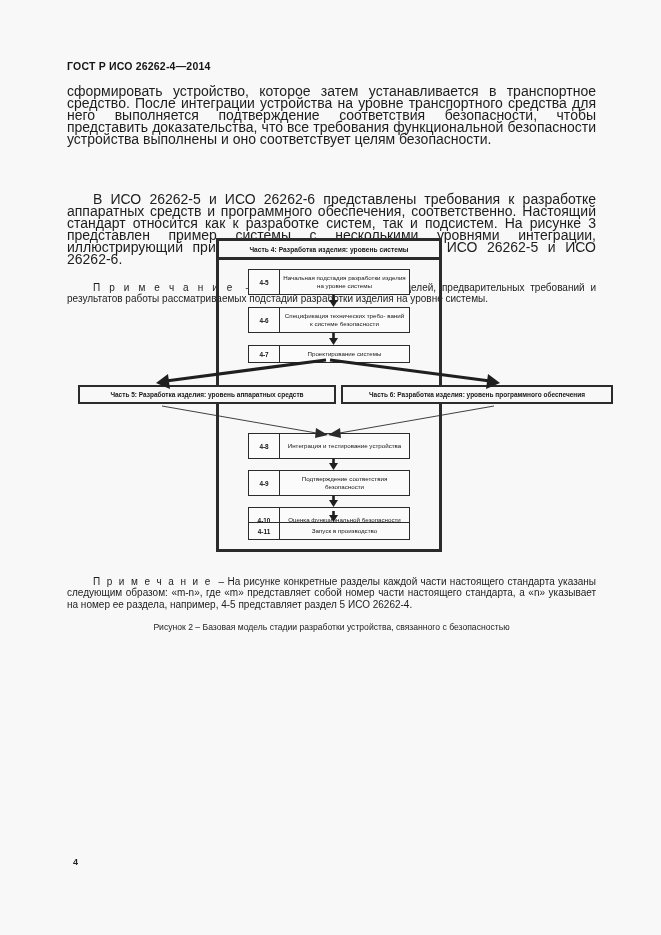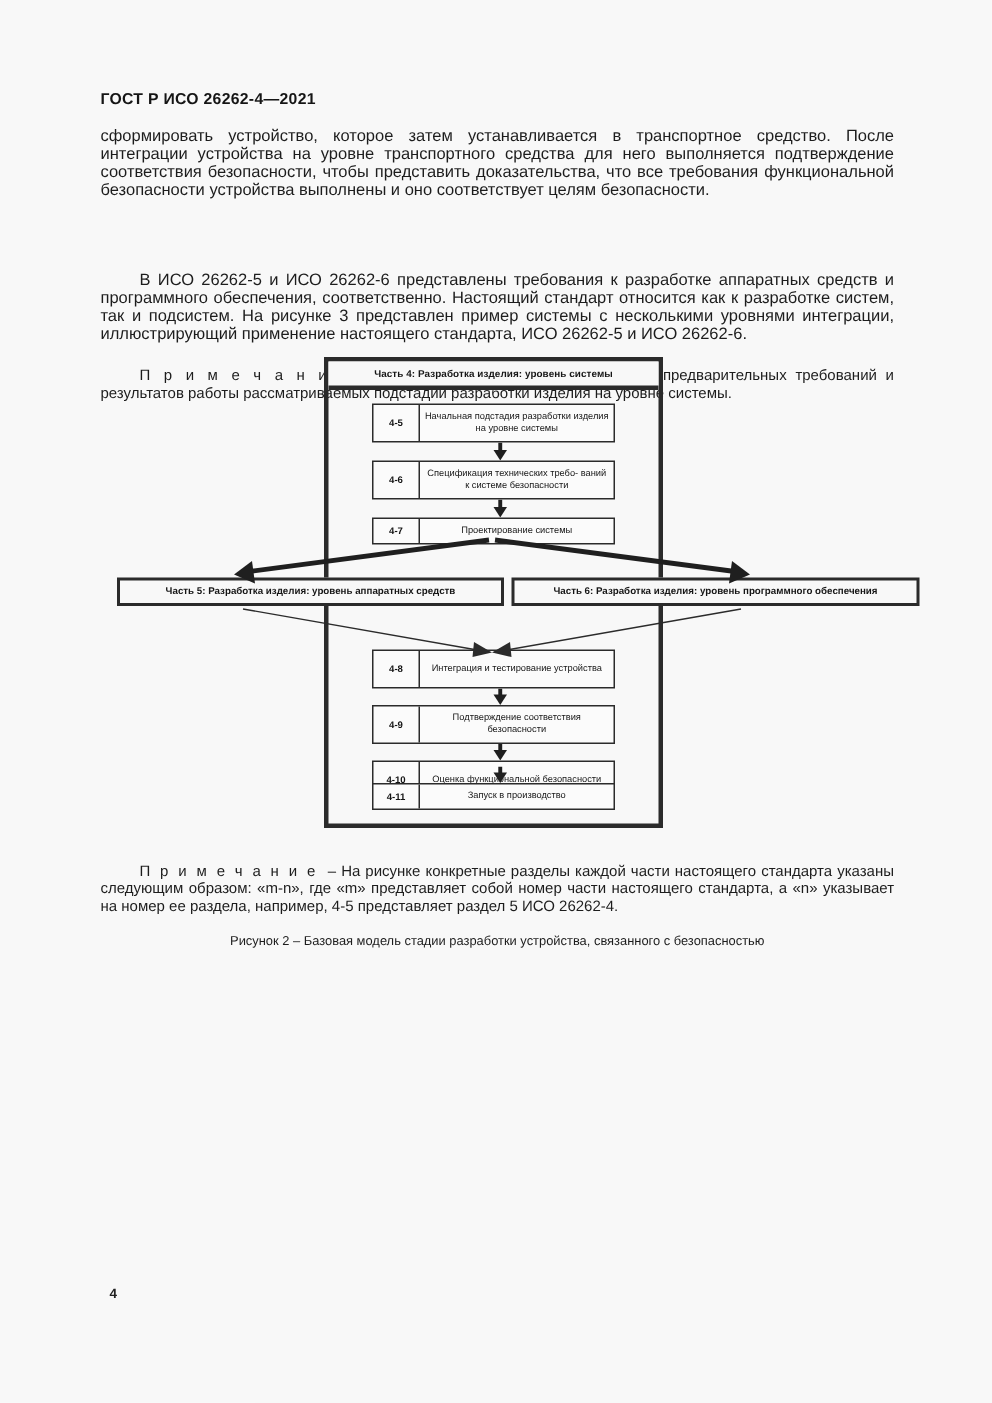--- a/index.html
+++ b/index.html
@@ -40,21 +40,21 @@
 
   
   .body-col {
     position: absolute;
     left: 67px;
     top: 85px;
     width: 529px;
   }
   p.para {
     margin: 0 0 0 0;
-    font-size: 11px;
+    font-size: 14px;
     line-height: 12.05px;
     text-align: justify;
     color: #1d1d1d;
   }
   p.para.indent { text-indent: 26px; margin-top: 48px; }
   p.note {
     margin: 0;
     font-size: 10px;
     line-height: 11.4px;
     text-align: justify;
@@ -192,21 +192,21 @@
     font-weight: bold;
     color: #222;
   }
 </style>
 </head>
 <body>
 
 <div class="page">
   <div class="sheet">
 
-    <div class="doc-header">ГОСТ Р ИСО 26262-4—2021</div>
+    <div class="doc-header">ГОСТ Р ИСО 26262-4—2014</div>
 
     <div class="body-col">
 
       <p class="para">сформировать устройство, которое затем устанавливается в транспортное средство. После интеграции устройства на уровне транспортного средства для него выполняется подтверждение соответствия безопасности, чтобы представить доказательства, что все требования функциональной безопасности устройства выполнены и оно соответствует целям безопасности.</p>
 
       <p class="para indent">В ИСО 26262-5 и ИСО 26262-6 представлены требования к разработке аппаратных средств и программного обеспечения, соответственно. Настоящий стандарт относится как к разработке систем, так и подсистем. На рисунке 3 представлен пример системы с несколькими уровнями интеграции, иллюстрирующий применение настоящего стандарта, ИСО 26262-5 и ИСО 26262-6.</p>
 
       <div class="sp-16"></div>
 
       <p class="note">

